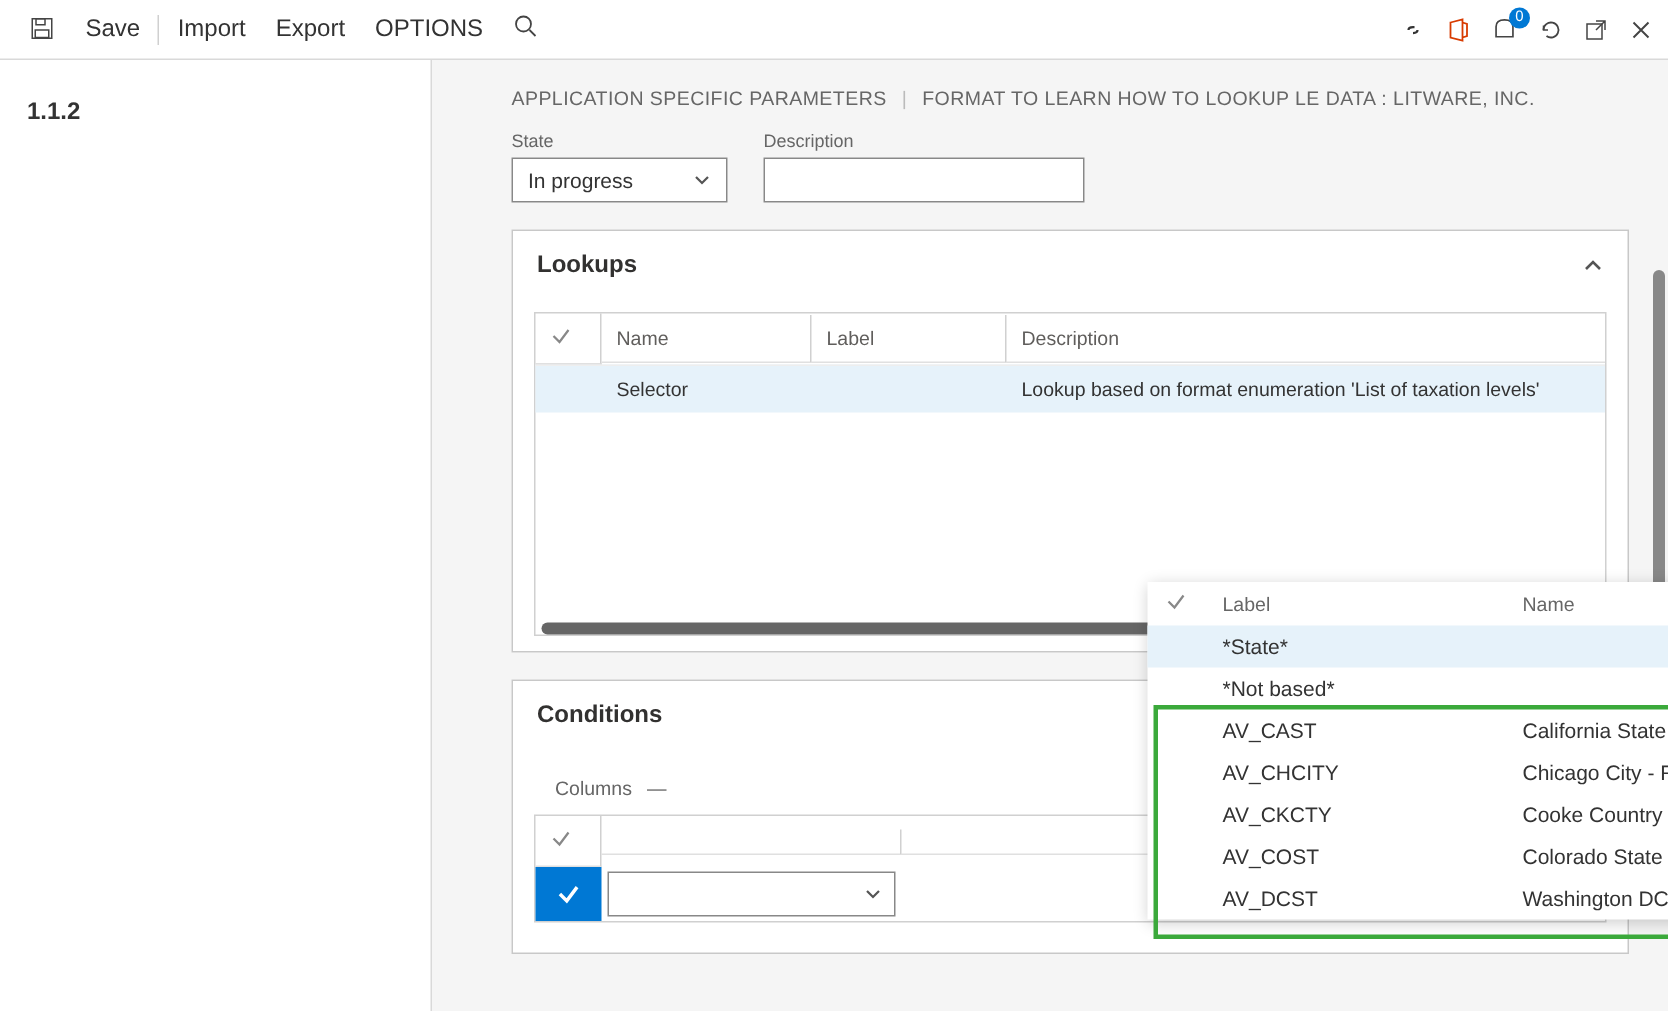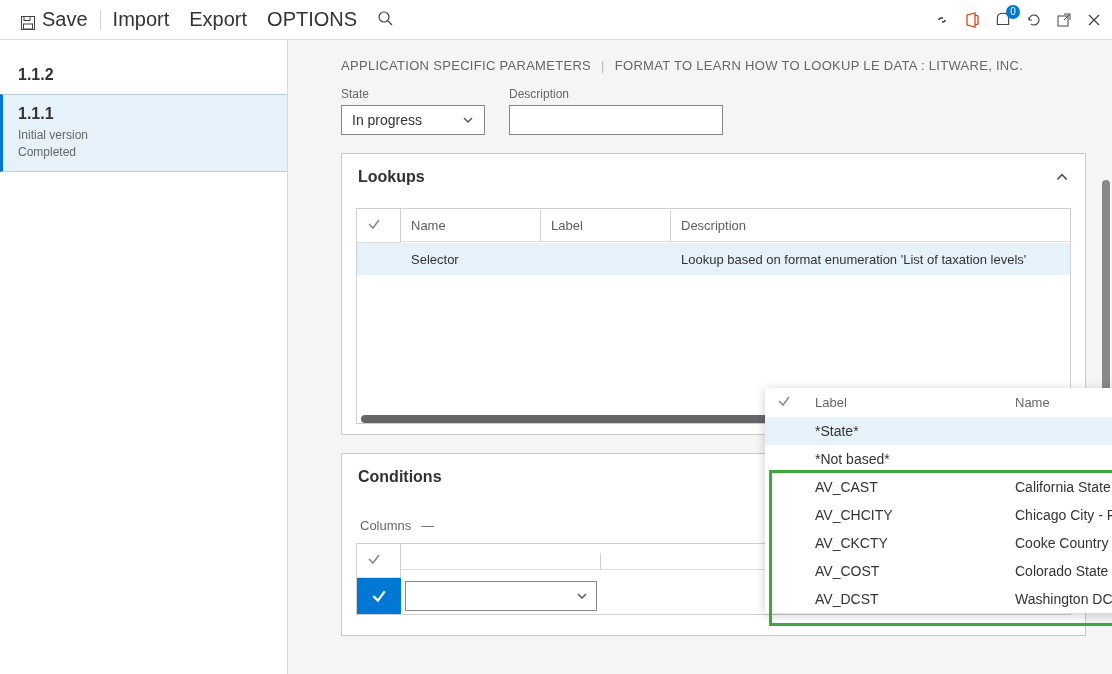--- a/index.html
+++ b/index.html
@@ -19,26 +19,27 @@
     background: #fff;
     border-bottom: 1px solid #d9d9d9;
     display: flex;
     align-items: center;
     padding: 0 10px;
     justify-content: space-between;
   }
   .toolbar-left { display: flex; align-items: center; }
   .toolbar-item {
     display: flex;
-    align-items: flex-end;
+    align-items: flex-start;
     padding: 0 10px;
     height: 100%;
     cursor: pointer;
     color: #333;
-    font-size: 20px;
+    font-size: 16px;
+    gap: 15px;
   }
   .toolbar-icon { margin-right: 6px; display:inline-flex; }
   .toolbar-sep {
     width: 1px; height: 20px; background: #d0d0d0; margin: 0 2px;
   }
   .toolbar-right { display: flex; align-items: center; gap: 14px; }
   .toolbar-right .icon-btn { cursor: pointer; display:inline-flex; align-items:center; color:#444; }
   .badge {
     position: relative;
   }
@@ -164,21 +165,21 @@
     height: 8px;
     margin: 140px 4px 0 4px;
     background: #666;
     border-radius: 4px;
   }
   .panel.lookups .panel-body { padding-bottom: 10px; }
 
   
   .cond-subheader {
     display:flex; align-items:center; gap:10px; color:#666;
-    margin: 10px 3px 10px 4px;
+    margin: 10px 3px 10px 14px;
     text-align: right;
   }
   .cond-grid {
     border: 1px solid #d0d0d0;
     width: 100%;
   }
   .cond-header, .cond-row {
     display:grid;
     grid-template-columns: 44px 200px 1fr 218px;
     align-items:center;
@@ -302,27 +303,20 @@
         </svg>
       </span>
   </div>
 </div>
 
 <div class="content">
 
   <div class="sidebar">
     <div class="sidebar-item">
       <div class="version">1.1.2</div>
-    </div>
-    <div class="sidebar-item selected">
-      <div class="version">1.1.1</div>
-      <div class="sub">
-        <div>Initial version</div>
-        <div>Completed</div>
-      </div>
     </div>
   </div>
 
   <div class="main">
     <div class="main-scroll"></div>
 
     <div class="breadcrumb">
       <span>APPLICATION SPECIFIC PARAMETERS</span>
       <span class="breadcrumb-sep">|</span>
       <span>FORMAT TO LEARN HOW TO LOOKUP LE DATA : LITWARE, INC.</span>

